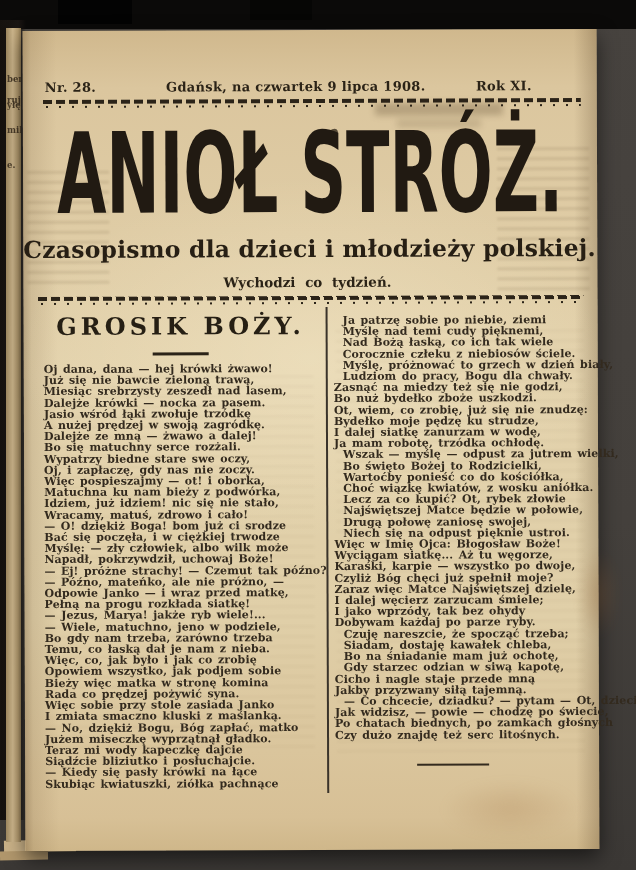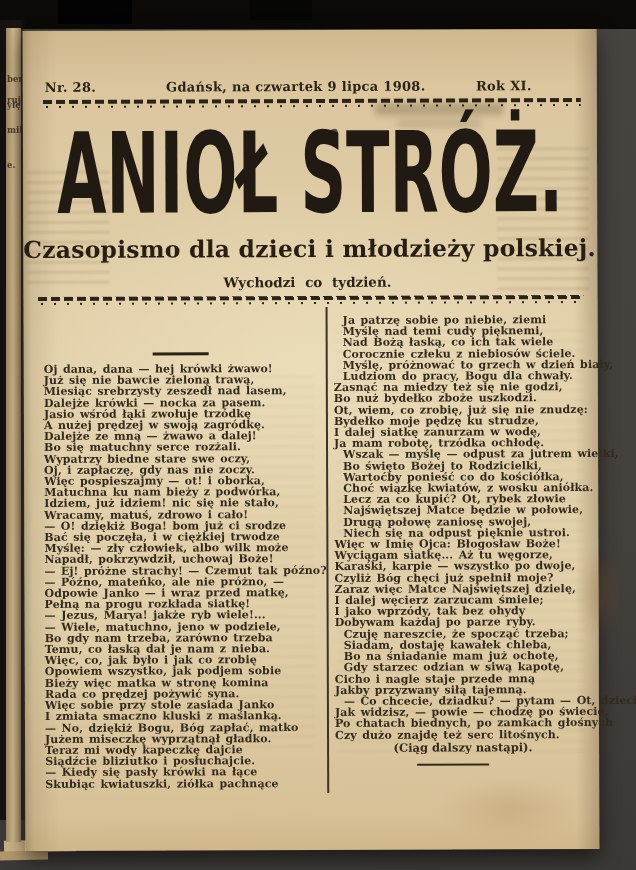--- a/index.html
+++ b/index.html
@@ -130,20 +130,21 @@
     <text class="title-text" x="277" y="102" text-anchor="middle" textLength="506" lengthAdjust="spacingAndGlyphs">ANIOŁ STRÓŻ.</text>
   </svg>
 
   <div class="subtitle">Czasopismo dla dzieci i młodzieży polskiej.</div>
   <div class="frequency">Wychodzi co tydzień.</div>
 
   <div class="rule-ornate rule2"></div>
 
   <div class="col-divider"></div>
 
+  <div class="article-heading">GROSIK BOŻY.</div>
   <div class="heading-rule"></div>
 
   <div class="poem poem-left" id="poem-left">
       <span class="poem-line">Oj dana, dana — hej krówki żwawo!</span>
       <span class="poem-line">Już się nie bawcie zieloną trawą,</span>
       <span class="poem-line">Miesiąc srebrzysty zeszedł nad lasem,</span>
       <span class="poem-line">Dalejże krówki — nocka za pasem.</span>
       <span class="poem-line">Jasio wśród łąki zwołuje trzódkę</span>
       <span class="poem-line">A nużej prędzej w swoją zagródkę.</span>
       <span class="poem-line">Dalejże ze mną — żwawo a dalej!</span>
@@ -213,15 +214,14 @@
       <span class="poem-line indent">Bo na śniadanie mam już ochotę,</span>
       <span class="poem-line indent">Gdy starzec odzian w siwą kapotę,</span>
       <span class="poem-line">Cicho i nagle staje przede mną</span>
       <span class="poem-line">Jakby przyzwany siłą tajemną.</span>
       <span class="poem-line indent">— Co chcecie, dziadku? — pytam — Ot, dziecie,</span>
       <span class="poem-line">Jak widzisz, — powie — chodzę po świecie,</span>
       <span class="poem-line">Po chatach biednych, po zamkach głośnych</span>
       <span class="poem-line">Czy dużo znajdę też serc litośnych.</span>
     </div>
 
-  <div class="continuation">(Ciąg dalszy nastąpi).</div>
   <div class="end-rule"></div>
 </div>
 
 </body></html>

